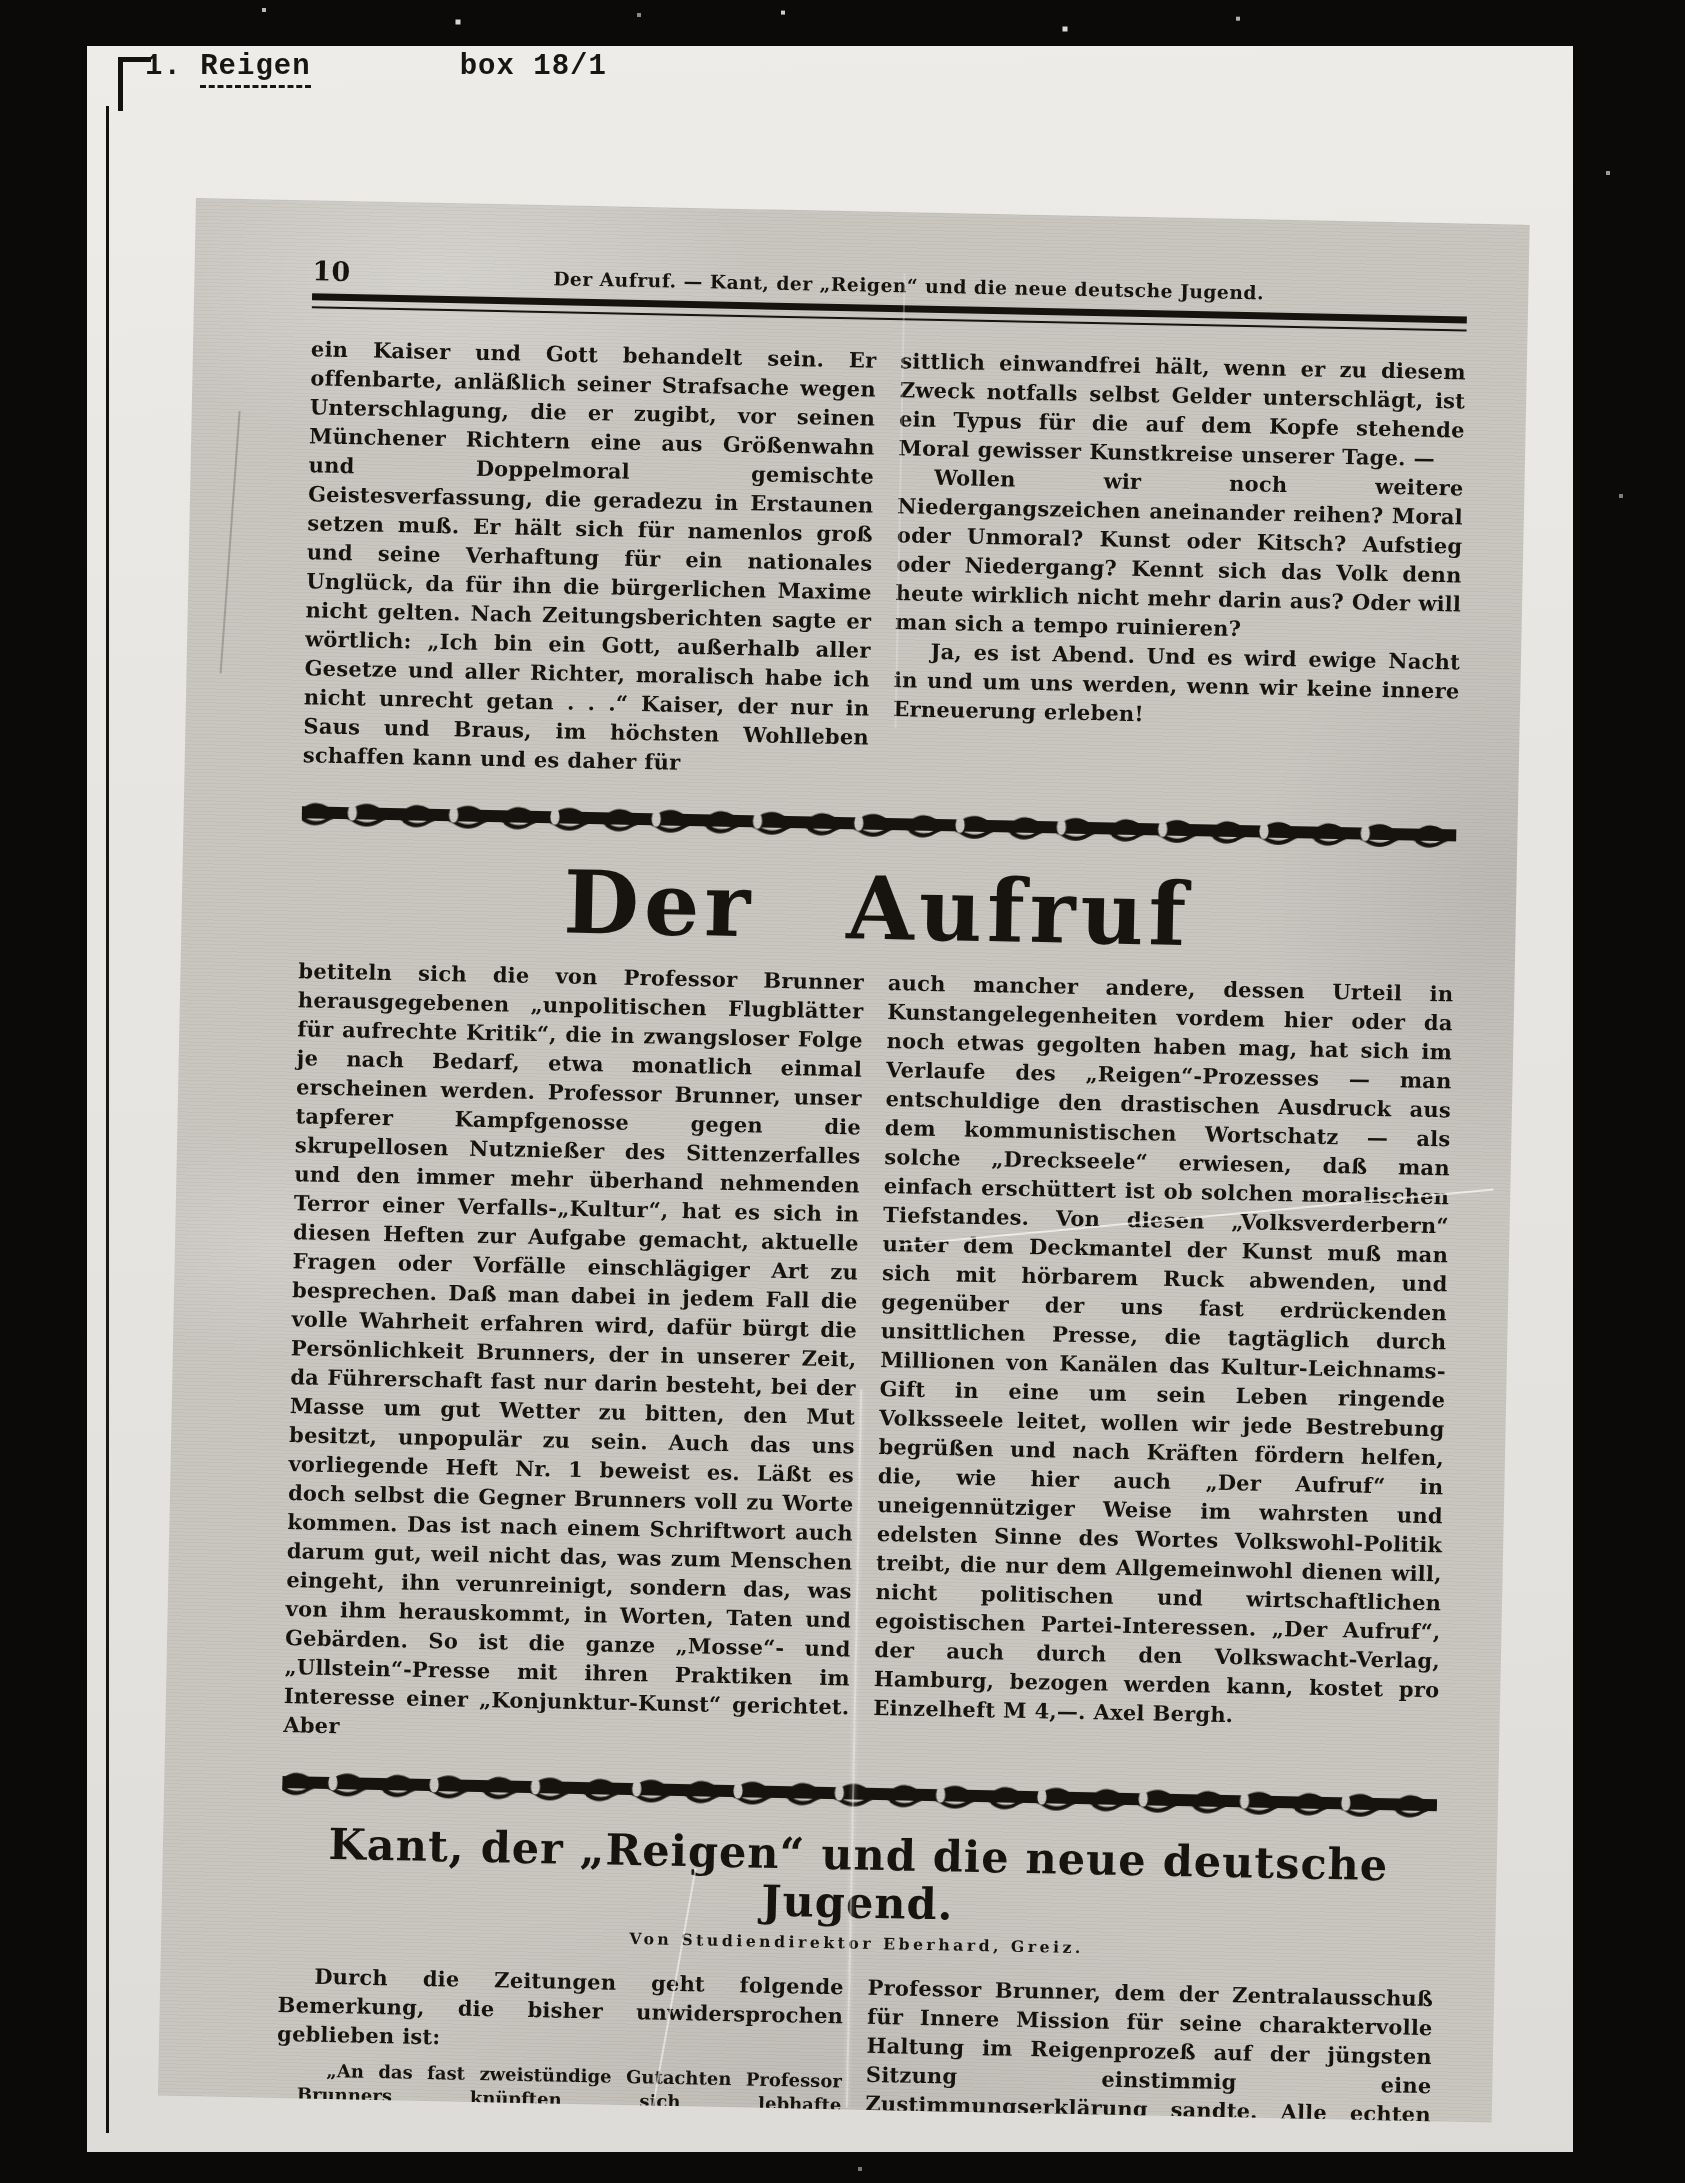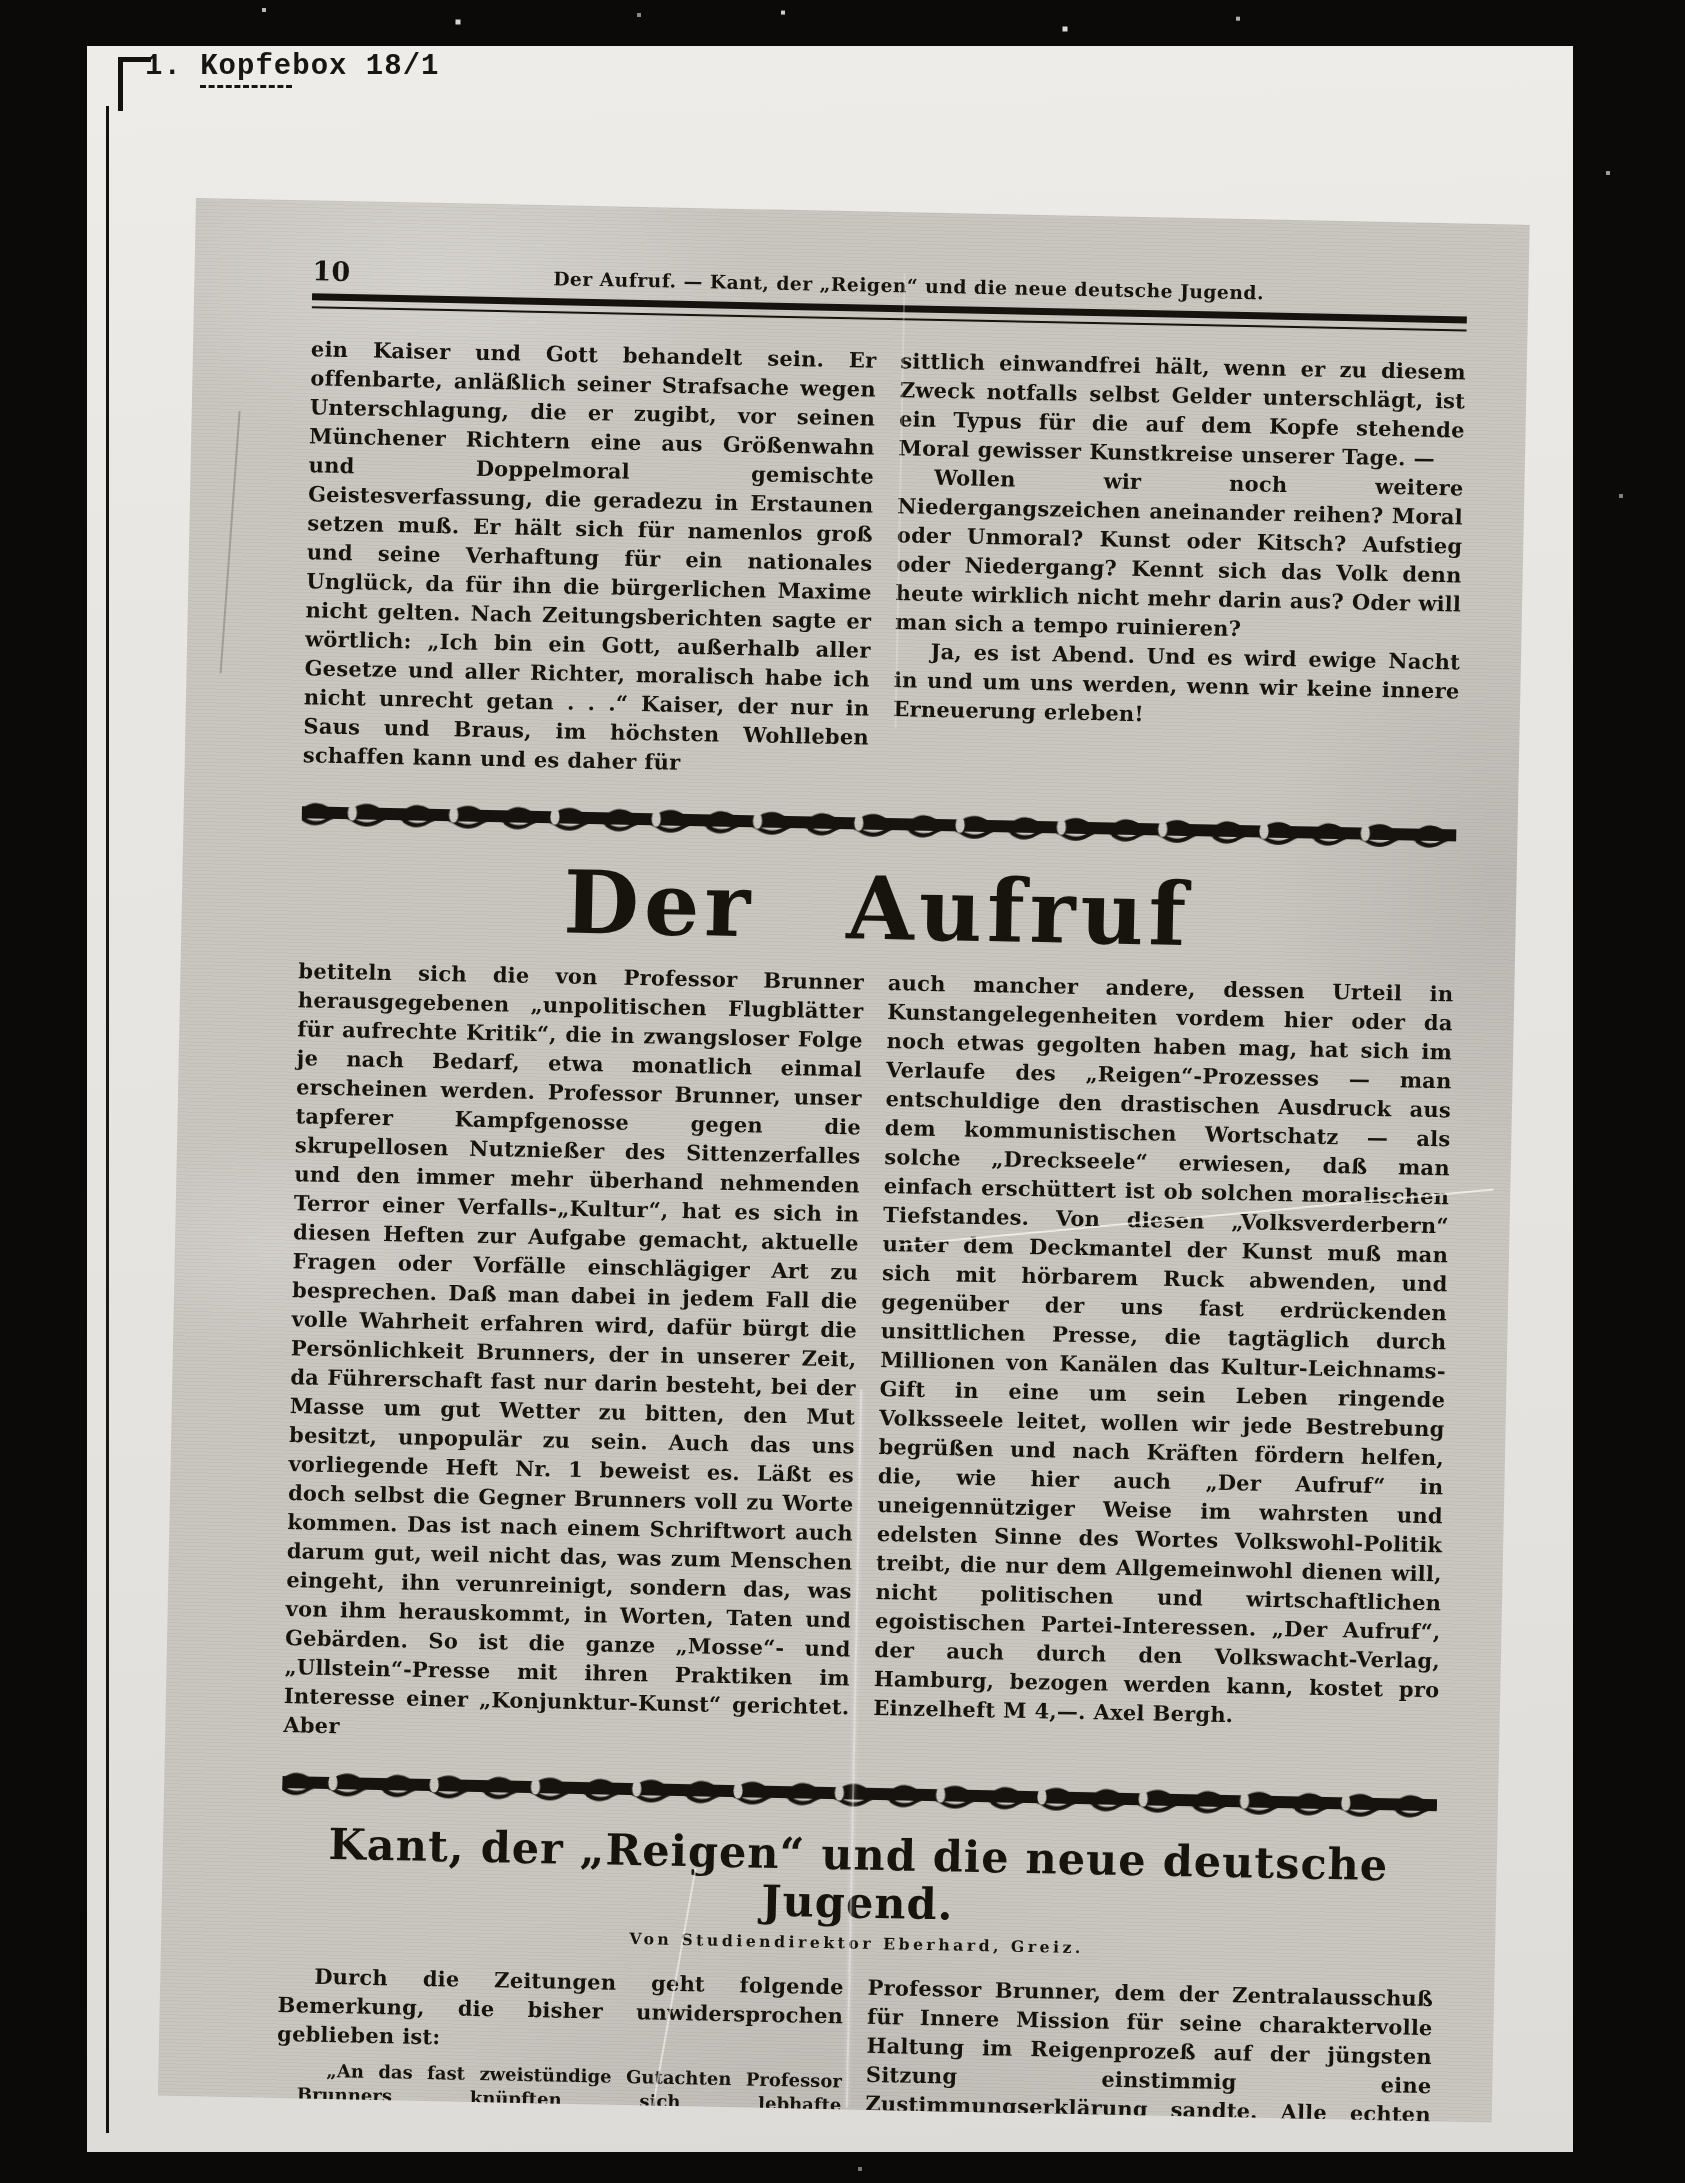--- a/index.html
+++ b/index.html
@@ -21,21 +21,21 @@
   .corner-mark{position:absolute;left:31px;top:11px;width:28px;height:49px;
     border-left:5px solid #14120f;border-top:5px solid #14120f;}
   .edge-line{position:absolute;left:19px;top:60px;width:3px;height:2027px;
     background:linear-gradient(#14120f 0%,#1d1b18 60%,#14120f 100%);}
   .archive-label{
     position:absolute;left:58px;top:4px;
     font-family:"Liberation Mono", monospace;
     font-size:29px;font-weight:bold;color:#181613;white-space:nowrap;letter-spacing:1px;
   }
   .archive-label .u{border-bottom:3px dashed #181613;padding-bottom:2px;}
-  .archive-label .boxno{}
+  .archive-label .boxno{margin-left:149px;}
   
   .paper{
     position:absolute;left:109px;top:152px;width:1334px;height:1898px;
     transform:rotate(1.15deg);transform-origin:0 0;
     background:
       radial-gradient(ellipse 455px 253px at 18% 4%, rgba(255,255,255,0.22), transparent 70%),
       radial-gradient(ellipse 354px 455px at 99% 35%, rgba(0,0,0,0.07), transparent 70%),
       radial-gradient(ellipse 253px 152px at 8% 55%, rgba(255,255,255,0.16), transparent 75%),
       radial-gradient(ellipse 606px 303px at 50% 100%, rgba(0,0,0,0.05), transparent 80%),
       #c9c6c0;
@@ -79,21 +79,21 @@
 <body>
 
 <div class="specks"></div>
 
 <div class="backing-sheet">
   <div class="corner-mark"></div>
   <div class="edge-line"></div>
 
   <div class="archive-label">
     <span>1.</span>
-    <span class="u">Kopfe</span><span class="boxno">box 18/1</span>
+    <span class="u">Reigen</span><span class="boxno">box 18/1</span>
   </div>
 
   <div class="paper">
     <div class="content">
 
       <div class="running-head">
         <span class="pageno">10</span>
         <span class="rh-title">Der Aufruf. — Kant, der „Reigen“ und die neue deutsche Jugend.</span>
       </div>
       <div class="rule-thick"></div>

